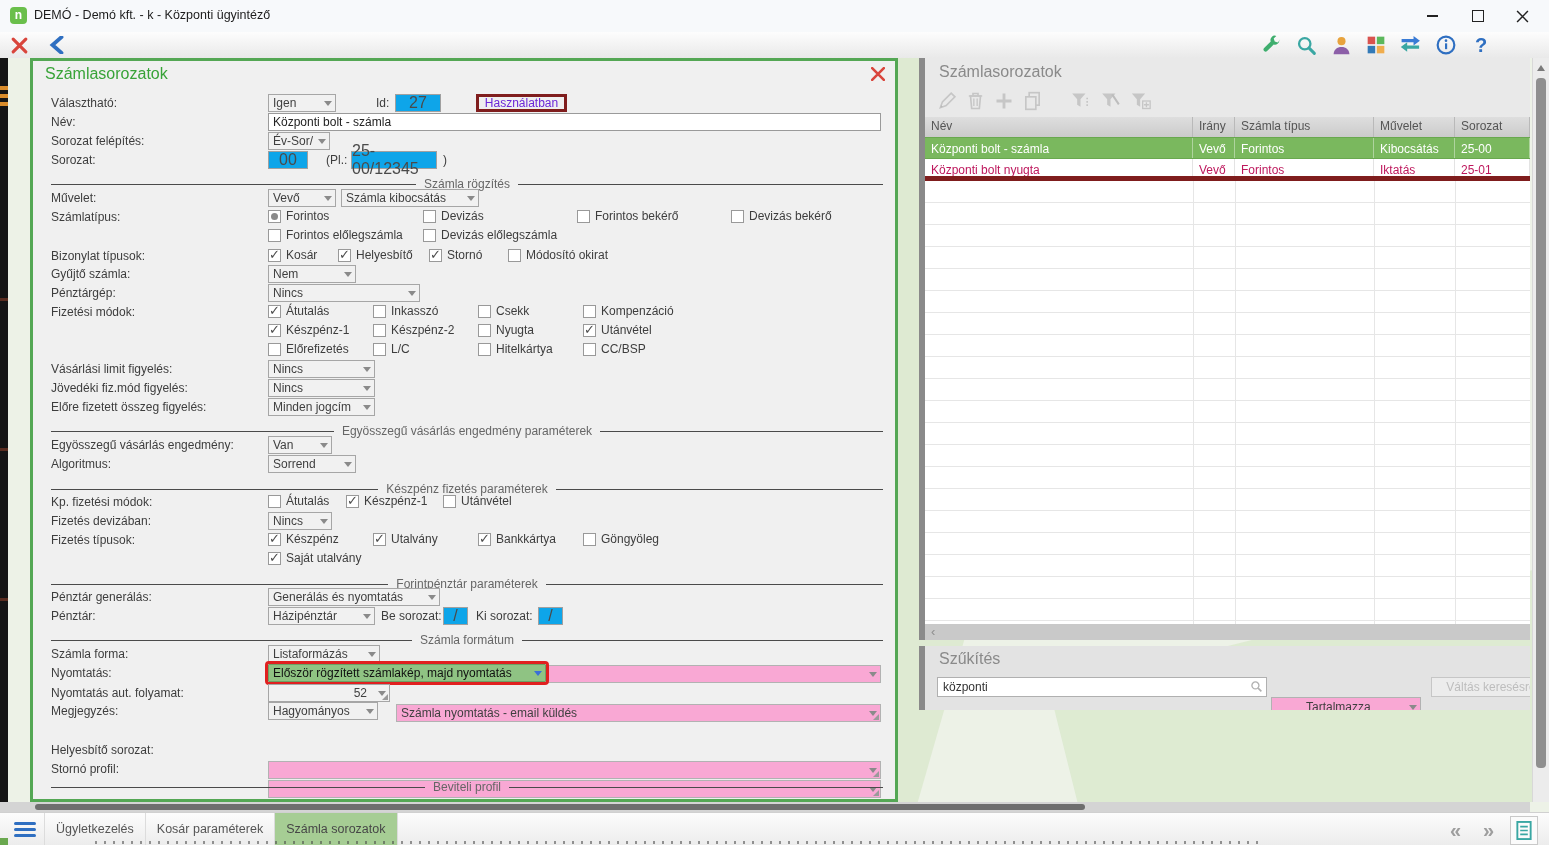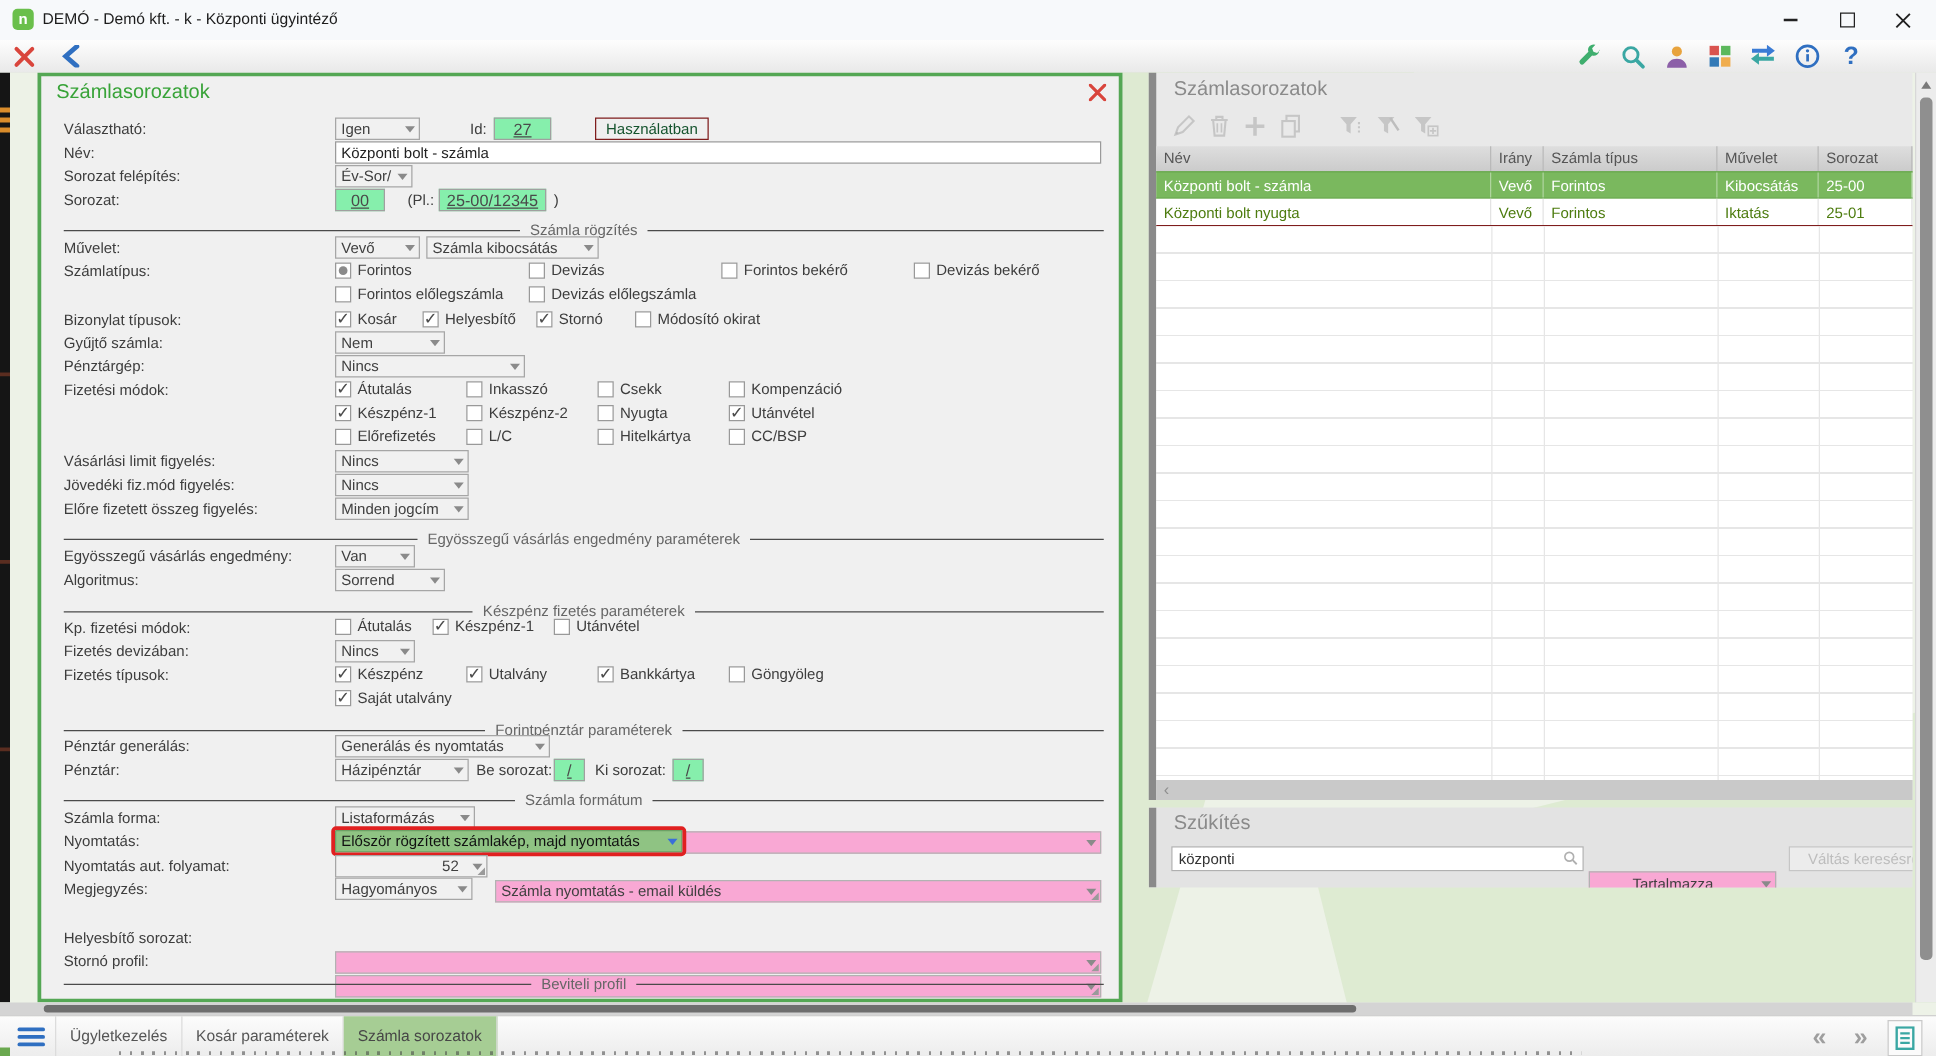--- a/index.html
+++ b/index.html
@@ -39,46 +39,46 @@
   .flabel{position:absolute;left:0;top:2px;white-space:nowrap;}
   .plain{position:absolute;top:2px;white-space:nowrap;}
   .dd{position:absolute;top:0;height:18px;background:#f1f1f1;border:1px solid #a6a6a6;box-sizing:border-box;
       display:flex;align-items:center;padding:0 14px 0 4px;color:#3f3f3f;white-space:nowrap;overflow:hidden;font-size:12px;}
   .dd.white{background:#f9a8d4;border-color:#b2b2b2;margin-top:20px;}
   .arr{position:absolute;right:3px;top:6px;width:0;height:0;border-left:4px solid transparent;
        border-right:4px solid transparent;border-top:5px solid #8a8a8a;}
   .arr.blue{border-top-color:#3a6fd8;}
   .corner{position:absolute;right:1px;bottom:1px;width:0;height:0;
           border-bottom:6px solid #9a9a9a;border-left:6px solid transparent;}
-  .ibox{position:absolute;top:0;height:18px;background:#86efac;border:1px solid #a0a0a0;box-sizing:border-box;
-        display:flex;align-items:center;justify-content:center;color:#4a4a4a;font-size:13px;text-decoration:underline;}
+  .ibox{position:absolute;top:0;height:18px;background:#0ea5e9;border:1px solid #a0a0a0;box-sizing:border-box;
+        display:flex;align-items:center;justify-content:center;color:#4a4a4a;font-size:16px;}
   .textinput{position:absolute;top:0;height:18px;background:#fff;border:1px solid #9a9a9a;box-sizing:border-box;
              display:flex;align-items:center;padding:0 4px;color:#222;font-size:12px;}
-  .badge{position:absolute;top:0;height:18px;border:1px solid #7f1d1d;box-sizing:border-box;background:#efefef;
-         display:flex;align-items:center;justify-content:center;color:#14532d;font-size:12px;}
+  .badge{position:absolute;top:0;height:18px;border:3px solid #7f1d1d;box-sizing:border-box;background:#efefef;
+         display:flex;align-items:center;justify-content:center;color:#6d28d9;font-size:12px;}
   .cb{position:absolute;top:1px;display:flex;align-items:center;gap:5px;white-space:nowrap;}
   .cbbox{width:13px;height:13px;background:#fff;border:1px solid #999;box-sizing:border-box;position:relative;flex:none;}
   .cbbox.on::after{content:"✓";position:absolute;left:0px;top:-3px;font-size:13px;color:#4c4c4c;font-weight:bold;}
   .cbbox.radio.on::after{content:"";position:absolute;left:2px;top:2px;width:7px;height:7px;background:#8a8a8a;border-radius:50%;}
   .sep{position:absolute;left:18px;right:12px;height:16px;display:flex;align-items:center;color:#666;font-size:12px;}
   .sep::before,.sep::after{content:"";flex:1;border-top:1px solid #4a4a4a;}
   .sep span{margin:0 8px;white-space:nowrap;}
   .hl{outline:3px solid #e02020;outline-offset:0;border-radius:1px;background:#8fc383 !important;border-color:#6da065 !important;color:#111 !important;}
 
   
   .rpanel{left:919px;top:0;width:611px;height:582px;background:#e9e9e9;}
   .rpstrip{position:absolute;left:0;top:0;width:6px;height:100%;background:#8a8a8a;}
   .rptitle{position:absolute;left:20px;top:5px;font-size:16px;color:#8a8a8a;}
   .rtb{position:absolute;left:18px;top:32px;height:22px;display:flex;gap:9px;align-items:center;}
   .rtb .gap{width:10px;}
   .theader{position:absolute;left:6px;right:0;top:59px;height:20px;display:flex;
            background:linear-gradient(#dedede,#cbcbcb);border-bottom:1px solid #b5b5b5;color:#555;font-size:12px;}
   .theader .cell{box-sizing:border-box;padding:2px 0 0 6px;border-right:1px solid #b9b9b9;overflow:hidden;white-space:nowrap;}
-  .trow{position:absolute;left:6px;right:0;height:22px;display:flex;background:#fff;color:#4d7c0f;font-size:12px;
-        border-bottom:1px solid #7f1d1d;box-sizing:border-box;}
+  .trow{position:absolute;left:6px;right:0;height:22px;display:flex;background:#fff;color:#be185d;font-size:12px;
+        border-bottom:5px solid #7f1d1d;box-sizing:border-box;}
   .trow .cell{box-sizing:border-box;padding:4px 0 0 6px;border-right:1px solid #e3e3e3;overflow:hidden;white-space:nowrap;}
   .trow.on{background:#7ab85e;color:#fff;border-top:1px solid #69a84f;border-bottom:1px solid #69a84f;}
   .trow.on .cell{border-right:1px solid rgba(255,255,255,.4);}
   .c0{width:268px;} .c1{width:42px;} .c2{width:139px;} .c3{width:81px;} .c4{flex:1;}
   .tempty{position:absolute;left:6px;right:0;top:123px;bottom:16px;
           background:repeating-linear-gradient(to bottom,#fff 0 21px,#e6e6e6 21px 22px);}
   .vline{position:absolute;top:0;bottom:0;width:1px;background:#e6e6e6;}
   .rhscroll{position:absolute;left:6px;right:0;bottom:0;height:16px;background:#c9c9c9;color:#8f8f8f;
             font-size:13px;line-height:15px;padding-left:6px;box-sizing:border-box;}
 

